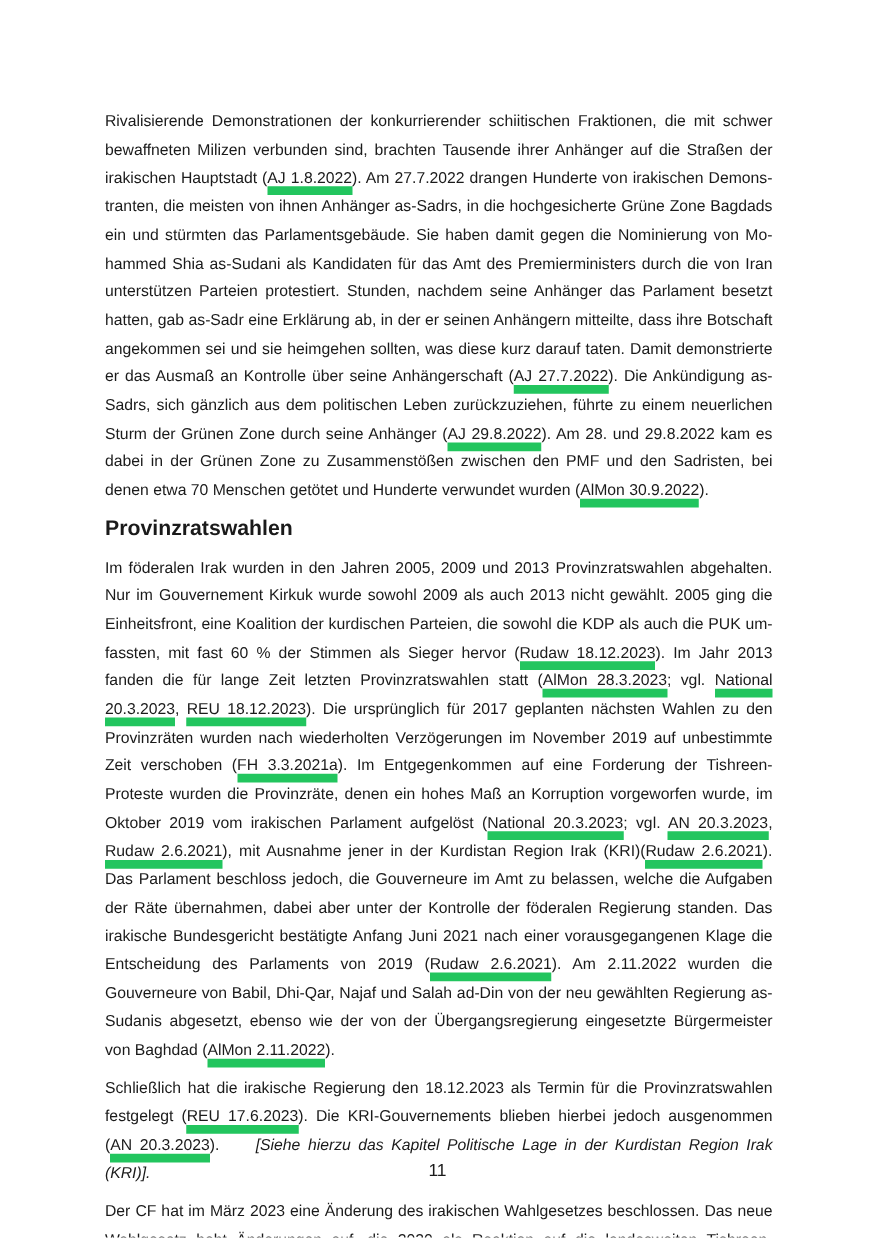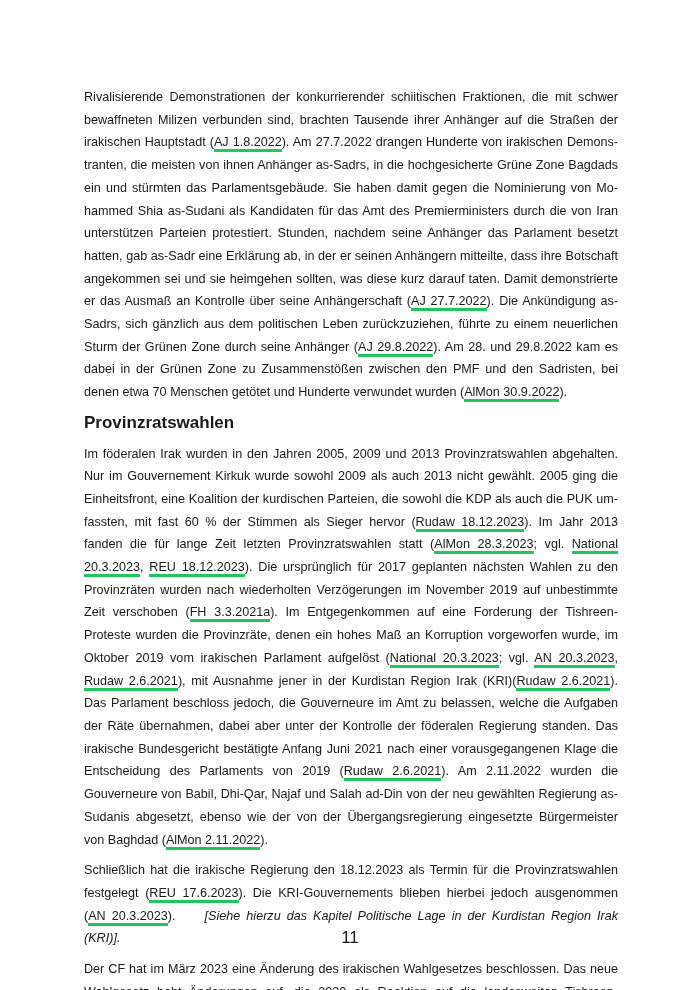--- a/index.html
+++ b/index.html
@@ -4,25 +4,25 @@
   <style>
     html, body { margin: 0; padding: 0; background: #ffffff; }
     body { width: 700px; height: 990px; position: relative; overflow: hidden; }
     .page {
       position: absolute; left: 84px; top: 86px; width: 534px;
       font-family: "Liberation Sans", sans-serif; font-size: 12.6px;
       line-height: 22.7px; color: #1a1a1a; text-align: justify;
     }
     .para { margin: 0 0 8px 0; hyphens: manual; }
     .heading { font-weight: bold; margin: 0 0 8px 0; font-size: 17px; }
-    a.cite { color: #1a1a1a; text-decoration: none; border-bottom: 3px solid #22c55e; padding-bottom: 0px; }
+    a.cite { color: #1a1a1a; text-decoration: none; border-bottom: 7px solid #22c55e; padding-bottom: 0px; }
     .ital { font-style: italic; margin-left: 23px; }
     .pagenum {
       position: absolute; left: 0; width: 700px; top: 928px; text-align: center;
-      font-family: "Liberation Sans", sans-serif; font-size: 17px; color: #1a1a1a;
+      font-family: "Liberation Sans", sans-serif; font-size: 14px; color: #1a1a1a;
     }
   </style>
 </head>
 <body>
 
 <div class="page" id="page">
     <p class="para"><span>Rivalisierende Demonstrationen der konkurrierender schiitischen Fraktionen, die mit schwer bewaffneten Milizen verbunden sind, brachten Tausende ihrer Anhänger auf die Straßen der irakischen Hauptstadt (</span><a class="cite">AJ 1.8.2022</a><span>). Am 27.7.2022 drangen Hunderte von irakischen Demons­tranten, die meisten von ihnen Anhänger as-Sadrs, in die hochgesicherte Grüne Zone Bagdads ein und stürmten das Parlamentsgebäude. Sie haben damit gegen die Nominierung von Mo­hammed Shia as-Sudani als Kandidaten für das Amt des Premierministers durch die von Iran unterstützen Parteien protestiert. Stunden, nachdem seine Anhänger das Parlament besetzt hatten, gab as-Sadr eine Erklärung ab, in der er seinen Anhängern mitteilte, dass ihre Botschaft angekommen sei und sie heimgehen sollten, was diese kurz darauf taten. Damit demonstrierte er das Ausmaß an Kontrolle über seine Anhängerschaft (</span><a class="cite">AJ 27.7.2022</a><span>). Die Ankündigung as-Sadrs, sich gänzlich aus dem politischen Leben zurückzuziehen, führte zu einem neuerlichen Sturm der Grünen Zone durch seine Anhänger (</span><a class="cite">AJ 29.8.2022</a><span>). Am 28. und 29.8.2022 kam es dabei in der Grünen Zone zu Zusammenstößen zwischen den PMF und den Sadristen, bei denen etwa 70 Menschen getötet und Hunderte verwundet wurden (</span><a class="cite">AlMon 30.9.2022</a><span>).</span></p>
     <h3 class="heading"><span>Provinzratswahlen</span></h3>
     <p class="para"><span>Im föderalen Irak wurden in den Jahren 2005, 2009 und 2013 Provinzratswahlen abgehalten. Nur im Gouvernement Kirkuk wurde sowohl 2009 als auch 2013 nicht gewählt. 2005 ging die Einheitsfront, eine Koalition der kurdischen Parteien, die sowohl die KDP als auch die PUK um­fassten, mit fast 60 % der Stimmen als Sieger hervor (</span><a class="cite">Rudaw 18.12.2023</a><span>). Im Jahr 2013 fanden die für lange Zeit letzten Provinzratswahlen statt (</span><a class="cite">AlMon 28.3.2023</a><span>; vgl. </span><a class="cite">National 20.3.2023</a><span>, </span><a class="cite">REU 18.12.2023</a><span>). Die ursprünglich für 2017 geplanten nächsten Wahlen zu den Provinzräten wurden nach wiederholten Verzögerungen im November 2019 auf unbestimmte Zeit verschoben (</span><a class="cite">FH 3.3.2021a</a><span>). Im Entgegenkommen auf eine Forderung der Tishreen-Proteste wurden die Provinzräte, denen ein hohes Maß an Korruption vorgeworfen wurde, im Oktober 2019 vom irakischen Parlament aufgelöst (</span><a class="cite">National 20.3.2023</a><span>; vgl. </span><a class="cite">AN 20.3.2023</a><span>, </span><a class="cite">Rudaw 2.6.2021</a><span>), mit Ausnahme jener in der Kurdistan Region Irak (KRI)(</span><a class="cite">Rudaw 2.6.2021</a><span>). Das Parlament beschloss jedoch, die Gouverneure im Amt zu belassen, welche die Aufgaben der Räte übernahmen, dabei aber unter der Kontrolle der föderalen Regierung standen. Das irakische Bundesgericht bestä­tigte Anfang Juni 2021 nach einer vorausgegangenen Klage die Entscheidung des Parlaments von 2019 (</span><a class="cite">Rudaw 2.6.2021</a><span>). Am 2.11.2022 wurden die Gouverneure von Babil, Dhi-Qar, Najaf und Salah ad-Din von der neu gewählten Regierung as-Sudanis abgesetzt, ebenso wie der von der Übergangsregierung eingesetzte Bürgermeister von Baghdad (</span><a class="cite">AlMon 2.11.2022</a><span>).</span></p>
     <p class="para"><span>Schließlich hat die irakische Regierung den 18.12.2023 als Termin für die Provinzratswahlen festgelegt (</span><a class="cite">REU 17.6.2023</a><span>). Die KRI-Gouvernements blieben hierbei jedoch ausgenommen (</span><a class="cite">AN 20.3.2023</a><span>). </span><span class="ital">[Siehe hierzu das Kapitel Politische Lage in der Kurdistan Region Irak (KRI)].</span></p>

